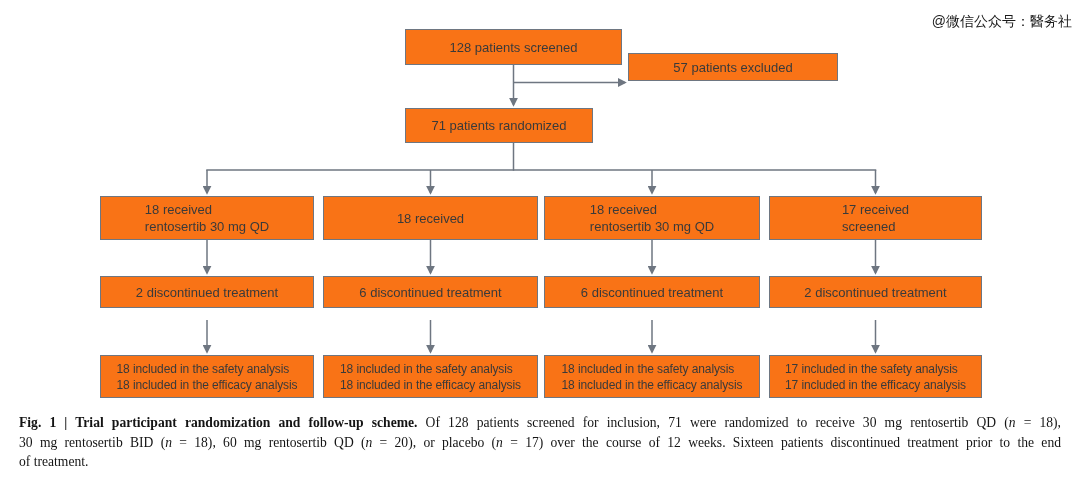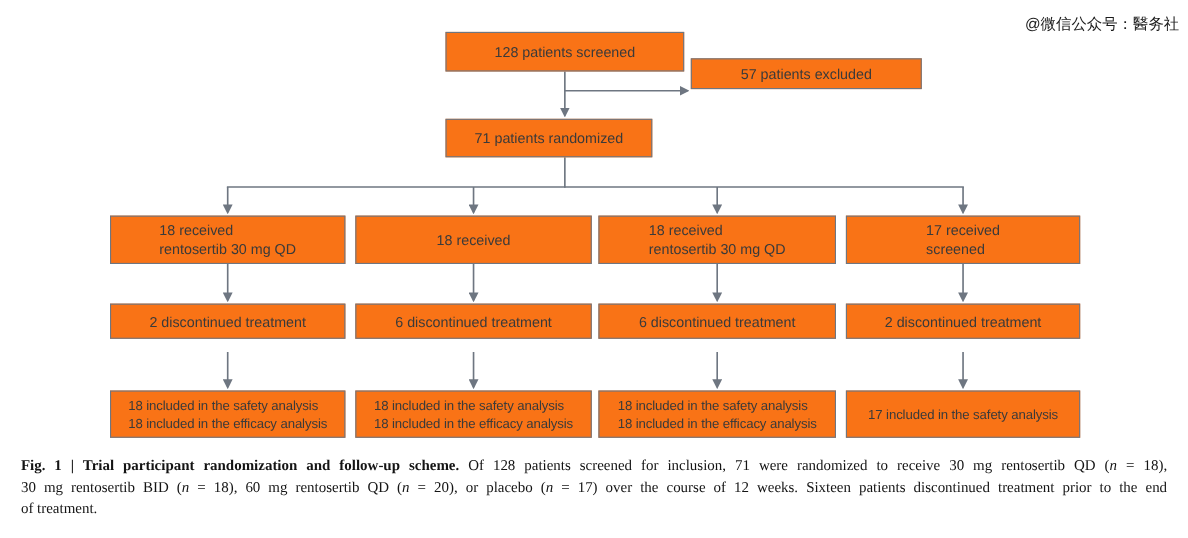--- a/index.html
+++ b/index.html
@@ -147,20 +147,21 @@
   </div>
   <div class="bx c2 r-ana">
     <div class="tl">
       <div>18 included in the safety analysis</div>
       <div>18 included in the efficacy analysis</div>
     </div>
   </div>
   <div class="bx c3 r-ana">
     <div class="tl">
       <div>17 included in the safety analysis</div>
+      <div>17 included in the efficacy analysis</div>
     </div>
   </div>
 
   <div id="caption">
       <div class="caption-line fill"><span class="b">Fig. 1 | Trial participant randomization and follow-up scheme.</span><span> Of 128 patients screened for inclusion, 71 were randomized to receive 30 mg rentosertib QD (</span><span class="i">n</span><span> = 18),</span></div>
       <div class="caption-line fill"><span>30 mg rentosertib BID (</span><span class="i">n</span><span> = 18), 60 mg rentosertib QD (</span><span class="i">n</span><span> = 20), or placebo (</span><span class="i">n</span><span> = 17) over the course of 12 weeks. Sixteen patients discontinued treatment prior to the end</span></div>
       <div class="caption-line"><span>of treatment.</span></div>
     </div>
 
 </div>

